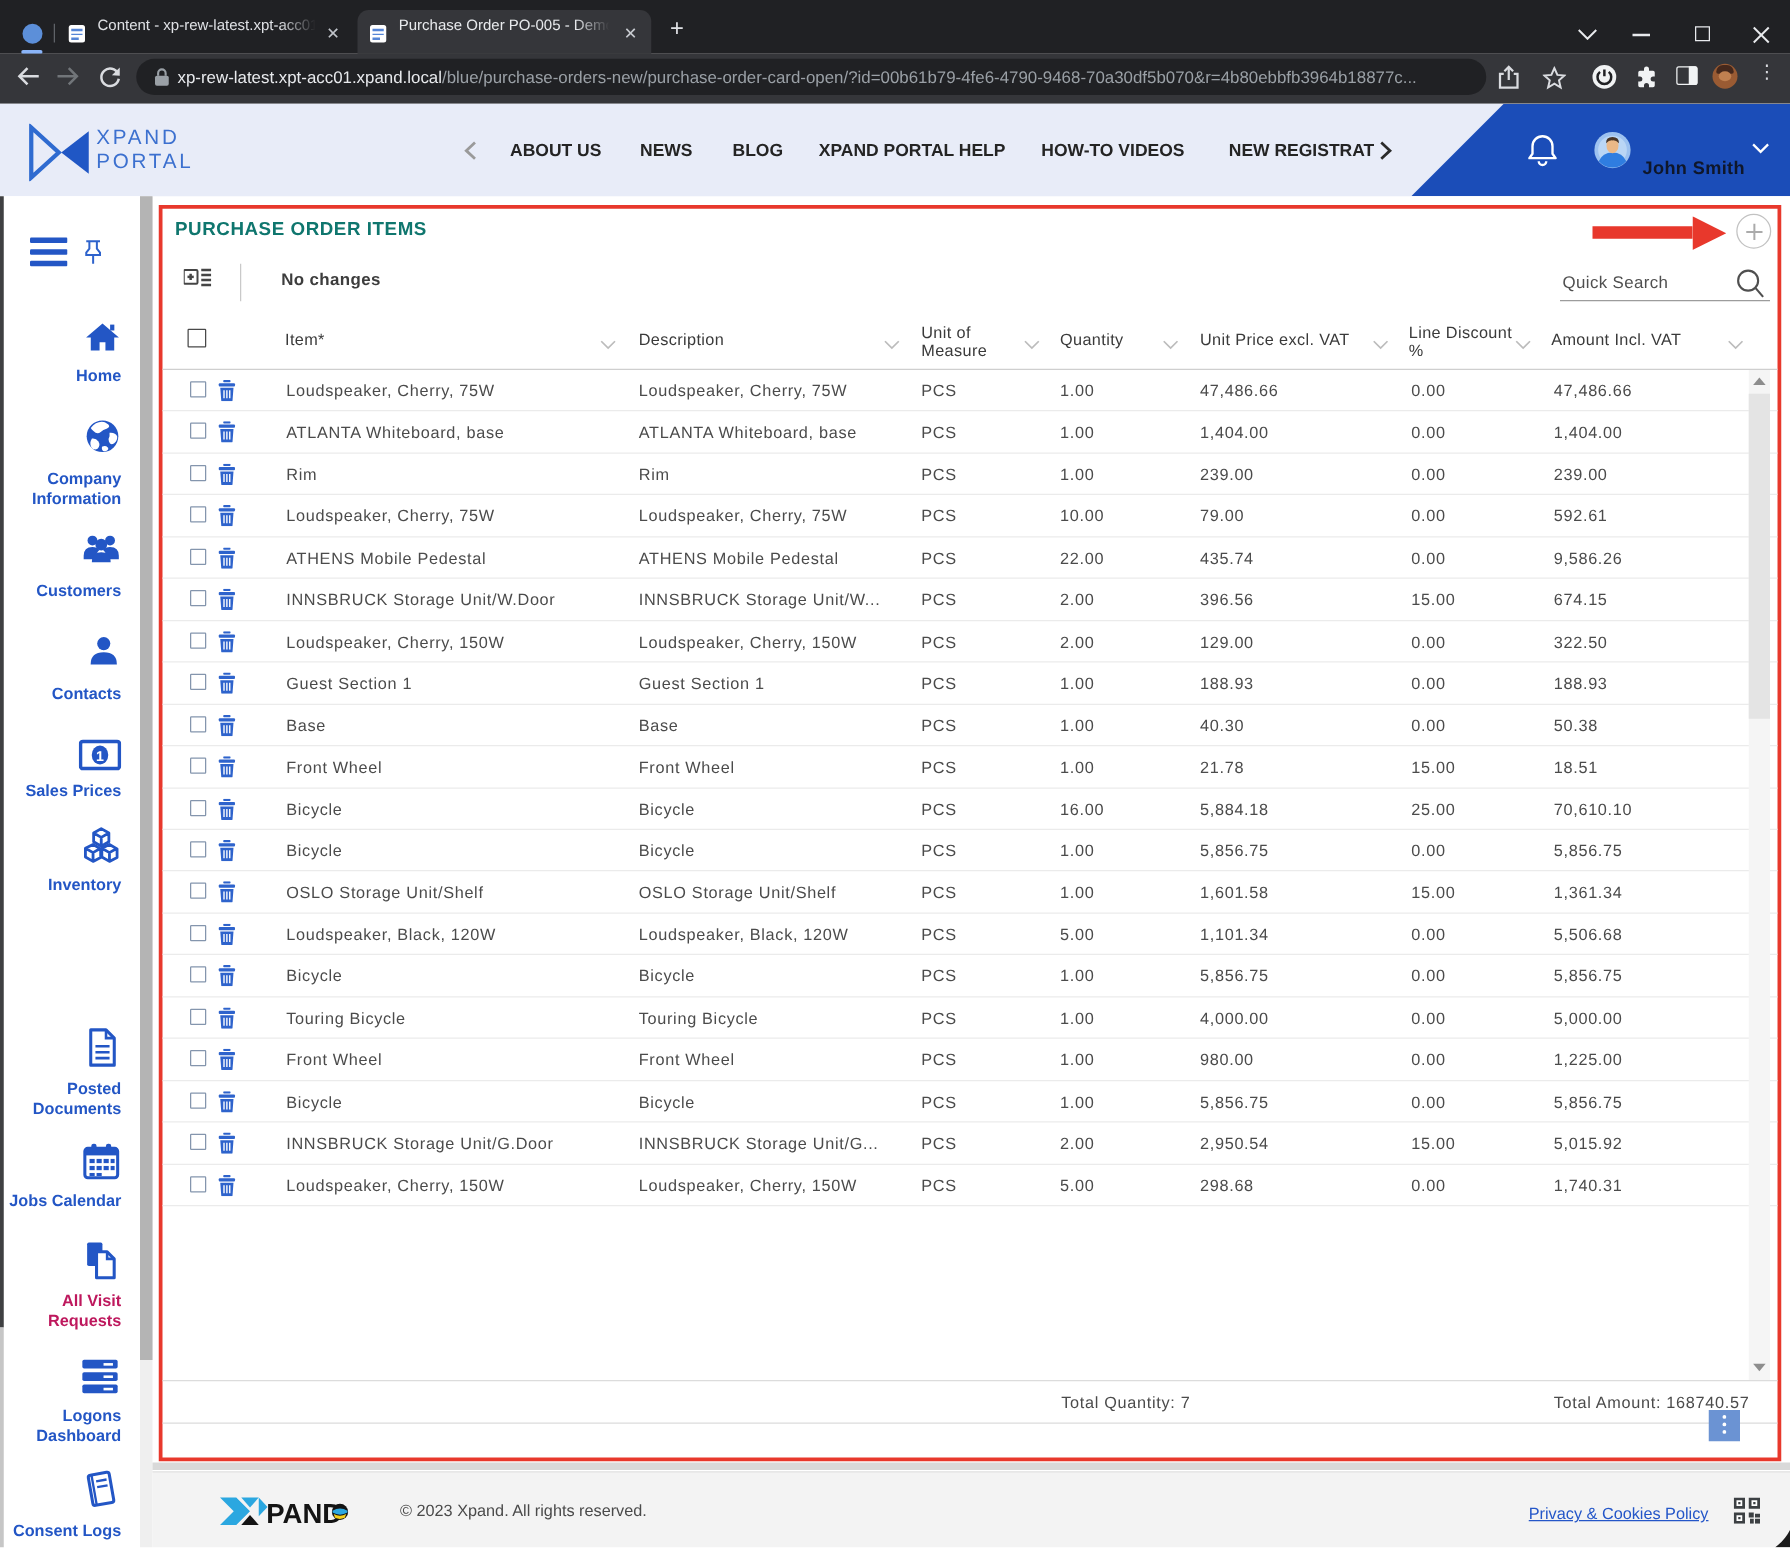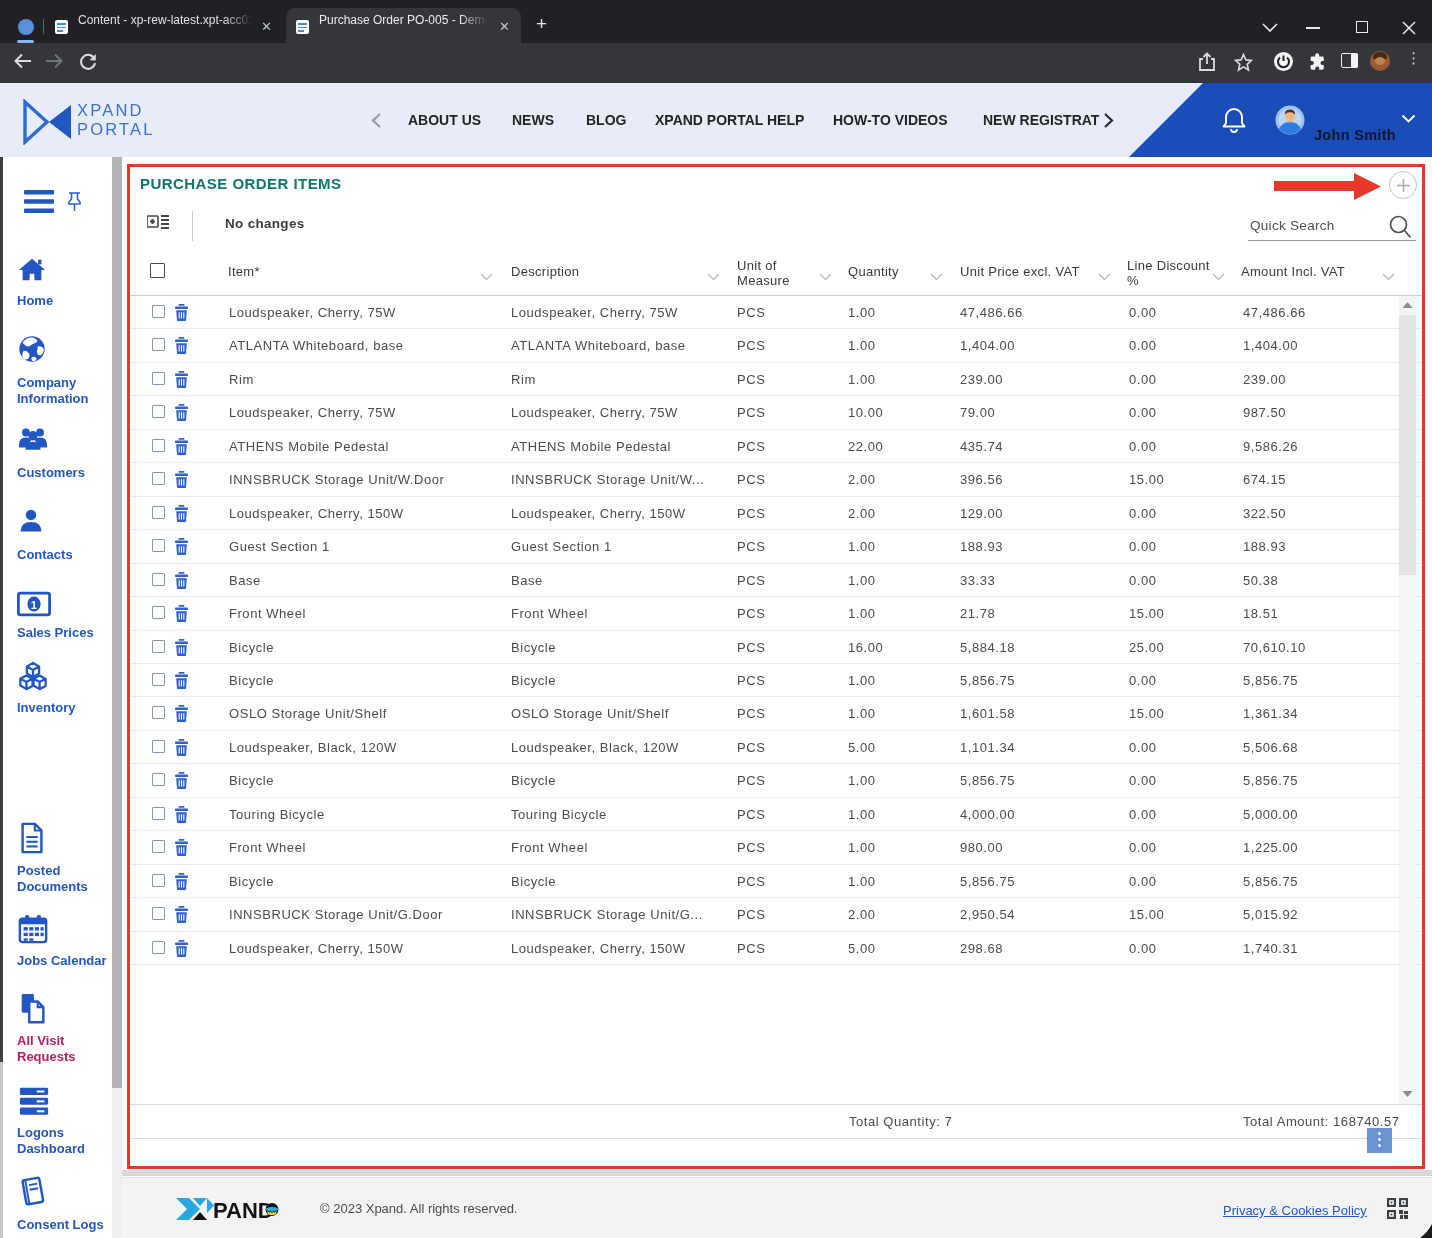--- a/index.html
+++ b/index.html
@@ -14,21 +14,21 @@
 .favicon i{position:absolute;left:2px;right:2px;height:1.6px;background:#5585d6}
 .tabx{position:absolute;top:19px;font-size:13px;color:#c0c4ca;font-weight:400}
 #urlpill{position:absolute;left:109px;top:4px;width:1080px;height:29px;border-radius:15px;background:#202124;color:#e8eaed;font-size:13.5px;line-height:29px;white-space:nowrap;overflow:hidden}
 #urlpill .grey{color:#9aa0a6}
 
 #navbar{position:absolute;left:0;top:83px;width:1432px;height:74px;background:#e8ecf8;overflow:hidden}
 #navblue{position:absolute;left:0;top:0;width:1432px;height:74px;background:#1b4db8;clip-path:polygon(1203px 0,1432px 0,1432px 74px,1129px 74px)}
 .navitem{position:absolute;top:29px;font-size:14px;font-weight:700;color:#242424;letter-spacing:0;white-space:nowrap}
 
 #sidebar{position:absolute;left:0;top:157px;width:112px;height:1081px;background:#fff}
-.sbitem{position:absolute;left:17px;width:97px;text-align:left;color:#2356c5}
+.sbitem{position:absolute;left:0;width:97px;text-align:right;color:#2356c5}
 .sblabel{font-size:13px;font-weight:700;line-height:15.5px;letter-spacing:0}
 #po-active{position:absolute;left:0;top:575px;width:112px;height:78px;background:#2156c7;color:#fff;text-align:center}
 #leftedge{position:absolute;left:0;top:157px;width:3px;height:905px;background:#3f4042}
 #leftedge2{position:absolute;left:0;top:1062px;width:3px;height:176px;background:#c6c6c6}
 #pagescroll{position:absolute;left:112px;top:157px;width:10px;height:1081px;background:#efefef}
 #pagethumb{position:absolute;left:112px;top:157px;width:10px;height:931px;background:#b4b4b4}
 
 #redbox{position:absolute;left:127px;top:164px;width:1298px;height:1005px;border:3.2px solid #e8382c;background:#fff}
 .hcell{position:absolute;top:97px;font-size:13px;color:#3a3a3a;letter-spacing:.3px}
 .hcell2{position:absolute;top:91px;font-size:13px;color:#3a3a3a;letter-spacing:.3px;line-height:15px}
@@ -83,20 +83,24 @@
     <svg class="abs" style="left:44px;top:9px" width="20" height="18" viewBox="0 0 20 18">
       <g stroke="#717579" stroke-width="2" fill="none">
         <line x1="2" y1="9" x2="17" y2="9"></line>
         <polyline points="11,2.5 17.5,9 11,15.5"></polyline>
       </g>
     </svg>
     <svg class="abs" style="left:78px;top:8px" width="20" height="20" viewBox="0 0 20 20">
       <path d="M16.5 8 a7 7 0 1 0 0.5 4" fill="none" stroke="#dadce0" stroke-width="2"></path>
       <polygon points="17.8,3 17.8,9.5 11.5,9.2" fill="#dadce0"></polygon>
     </svg>
+    <div id="urlpill"><svg style="position:absolute;left:14px;top:7px" width="13" height="15" viewBox="0 0 13 15">
+        <rect x="1" y="6.5" width="11" height="8" rx="1.5" fill="#9aa0a6"></rect>
+        <path d="M3.5 6.5 V4.5 a3 3 0 0 1 6 0 v2" fill="none" stroke="#9aa0a6" stroke-width="1.7"></path>
+      </svg><span style="margin-left:33px">xp-rew-latest.xpt-acc01.xpand.local</span><span class="grey">/blue/purchase-orders-new/purchase-order-card-open/?id=00b61b79-4fe6-4790-9468-70a30df5b070&amp;r=4b80ebbfb3964b18877c...</span></div>
     <svg class="abs" style="left:1197px;top:9px" width="20" height="20" viewBox="0 0 20 20">
       <g stroke="#dadce0" stroke-width="1.8" fill="none">
         <path d="M6 7 H3 v11 h14 V7 h-3"></path>
         <line x1="10" y1="1.5" x2="10" y2="12"></line>
         <polyline points="6.5,5 10,1.5 13.5,5"></polyline>
       </g>
     </svg>
     <svg class="abs" style="left:1234px;top:10px" width="19" height="19" viewBox="0 0 19 19">
       <path d="M9.5 1.5 l2.4 5.4 5.6 0.5 -4.3 3.9 1.3 5.7 -5 -3.1 -5 3.1 1.3-5.7 -4.3-3.9 5.6-0.5z" fill="none" stroke="#dadce0" stroke-width="1.6"></path>
     </svg>
@@ -415,21 +419,21 @@
             <line x1="7.5" y1="8.2" x2="7.5" y2="14.6"></line>
             <line x1="9.8" y1="8.2" x2="9.8" y2="14.6"></line>
           </g>
         </svg></span>
       <span class="rc" style="left:99px">Loudspeaker, Cherry, 75W</span>
       <span class="rc" style="left:381px">Loudspeaker, Cherry, 75W</span>
       <span class="rc" style="left:607px">PCS</span>
       <span class="rc" style="left:718px">10.00</span>
       <span class="rc" style="left:830px">79.00</span>
       <span class="rc" style="left:999px">0.00</span>
-      <span class="rc" style="left:1113px">987.50</span>
+      <span class="rc" style="left:1113px">592.61</span>
     </div>
     <div class="row" style="top:262.8px">
       <span class="rcb"></span>
       <span class="trash"><svg width="15" height="17" viewBox="0 0 15 17">
           <g fill="#2e63cc">
             <rect x="1" y="2.5" width="13" height="2.6" rx="0.8"></rect>
             <rect x="4.6" y="0" width="5.8" height="1.8" rx="0.6"></rect>
             <path d="M2.2 6.2h10.6l-0.8 10.3a0.9 0.9 0 0 1-0.9 0.5H3.9a0.9 0.9 0 0 1-0.9-0.5z"></path>
           </g>
           <g stroke="#fff" stroke-width="1.1">
@@ -523,21 +527,21 @@
           <g stroke="#fff" stroke-width="1.1">
             <line x1="5.2" y1="8.2" x2="5.2" y2="14.6"></line>
             <line x1="7.5" y1="8.2" x2="7.5" y2="14.6"></line>
             <line x1="9.8" y1="8.2" x2="9.8" y2="14.6"></line>
           </g>
         </svg></span>
       <span class="rc" style="left:99px">Base</span>
       <span class="rc" style="left:381px">Base</span>
       <span class="rc" style="left:607px">PCS</span>
       <span class="rc" style="left:718px">1.00</span>
-      <span class="rc" style="left:830px">33.33</span>
+      <span class="rc" style="left:830px">40.30</span>
       <span class="rc" style="left:999px">0.00</span>
       <span class="rc" style="left:1113px">50.38</span>
     </div>
     <div class="row" style="top:430.1px">
       <span class="rcb"></span>
       <span class="trash"><svg width="15" height="17" viewBox="0 0 15 17">
           <g fill="#2e63cc">
             <rect x="1" y="2.5" width="13" height="2.6" rx="0.8"></rect>
             <rect x="4.6" y="0" width="5.8" height="1.8" rx="0.6"></rect>
             <path d="M2.2 6.2h10.6l-0.8 10.3a0.9 0.9 0 0 1-0.9 0.5H3.9a0.9 0.9 0 0 1-0.9-0.5z"></path>

